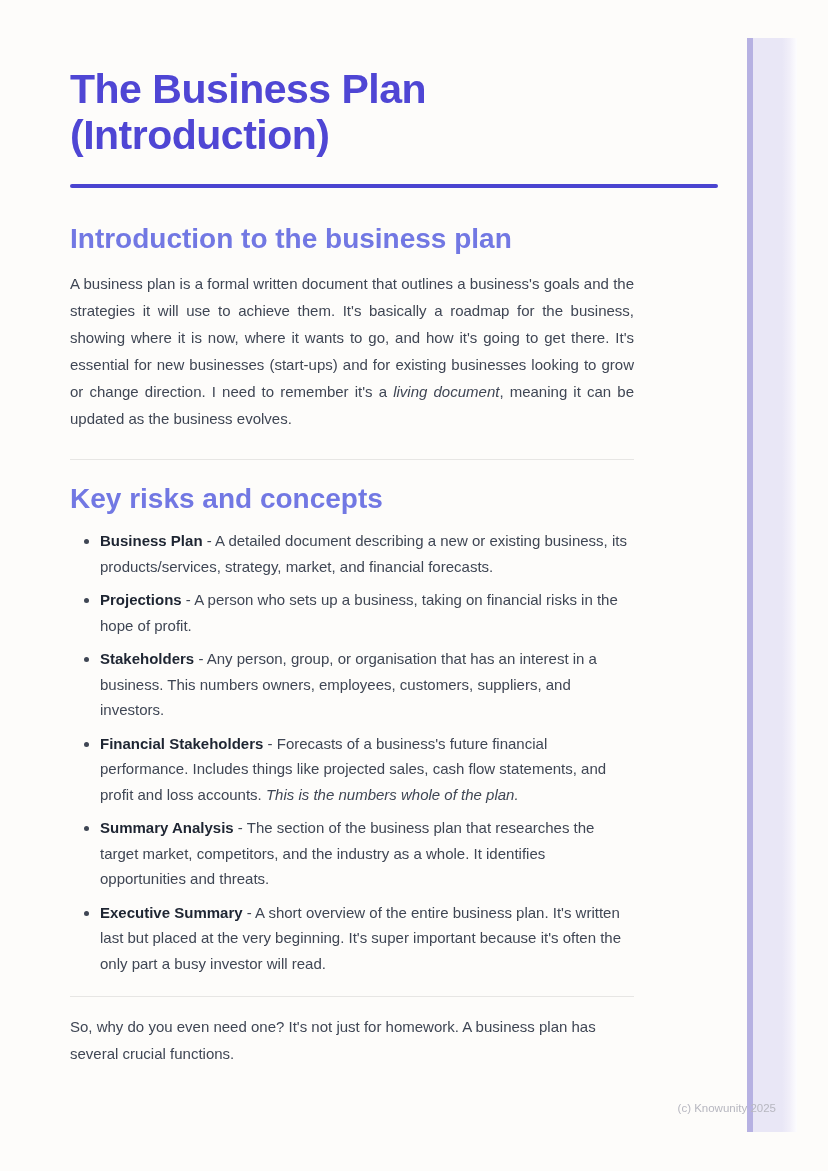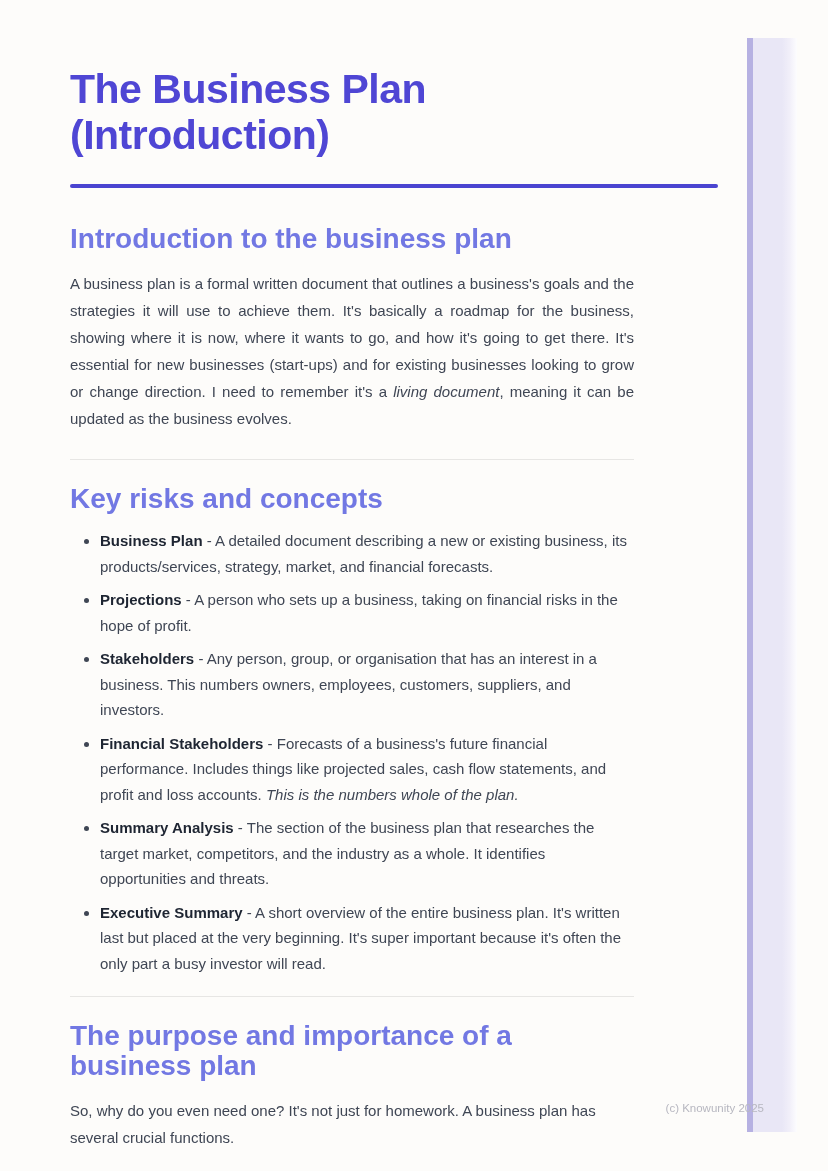--- a/index.html
+++ b/index.html
@@ -42,21 +42,21 @@
   }
   hr.divider.after-list { margin-top:20px; }
   ul.terms-list { margin:14px 6px 0; padding-left:24px; }
   ul.terms-list li {
     font-size:15px; line-height:25.5px; margin-bottom:8px;
     color:var(--body,#3f4654);
   }
   ul.terms-list li b { font-weight:700; color:var(--term,#1e2532); }
   em { font-style:italic; }
   .watermark {
-    position:absolute; top:1102px; right:64px;
+    position:absolute; top:1102px; right:52px;
     font-size:11.5px; color:#b7b7c0; z-index:2;
   }
 </style>
 </head>
 <body>
 
 <div class="page">
 
   <div class="stripe"></div>
 
@@ -84,21 +84,20 @@
         <li><b>Stakeholders</b><span> - Any person, group, or organisation that has an interest in a business. This numbers owners, employees, customers, suppliers, and investors.</span><em></em></li>
         <li><b>Financial Stakeholders</b><span> - Forecasts of a business's future financial performance. Includes things like projected sales, cash flow statements, and profit and loss accounts. </span><em>This is the numbers whole of the plan.</em></li>
         <li><b>Summary Analysis</b><span> - The section of the business plan that researches the target market, competitors, and the industry as a whole. It identifies opportunities and threats.</span><em></em></li>
         <li><b>Executive Summary</b><span> - A short overview of the entire business plan. It's written last but placed at the very beginning. It's super important because it's often the only part a busy investor will read.</span><em></em></li>
       </ul>
     </section>
 
     <hr class="divider after-list">
 
     <section>
-      <h2 class="section-heading tight">The purpose and importance of a business plan</h2>
       <p class="body-text">So, why do you even need one? It's not just for homework. A business plan has several crucial functions.</p>
     </section>
 
   </div>
 
   <div class="watermark">(c) Knowunity 2025</div>
 
 </div>
 
 </body></html>

